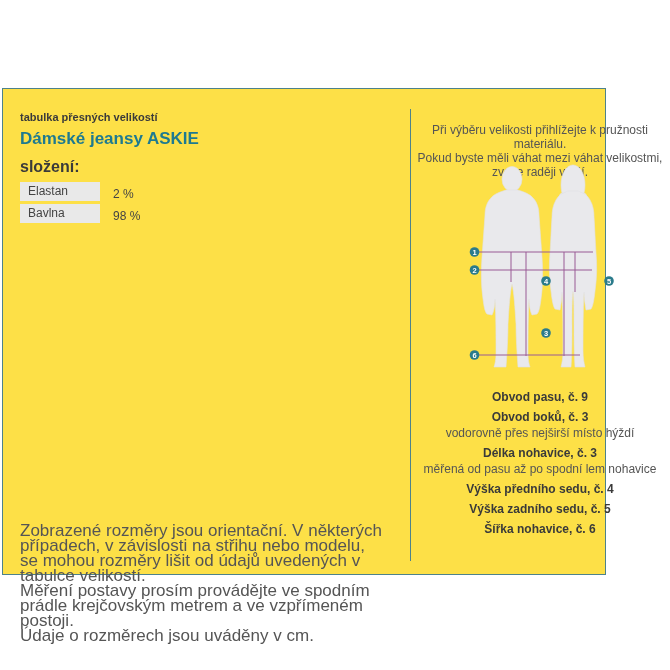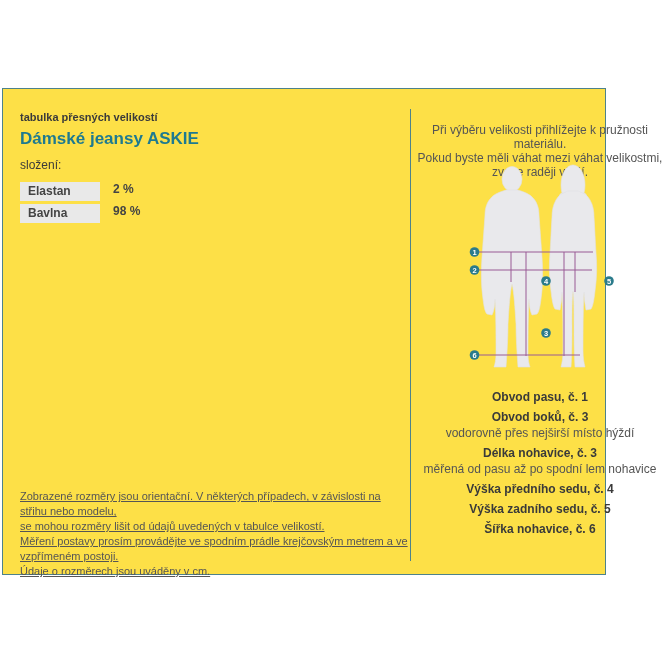--- a/index.html
+++ b/index.html
@@ -16,32 +16,32 @@
   .eyebrow {
     position:absolute; left:17px; top:22px;
     font-size:11px; font-weight:bold; color:#3a3a3a;
   }
   .title {
     position:absolute; left:17px; top:40px;
     font-size:17px; font-weight:bold; color:#1e7a90;
   }
   .comp-label {
     position:absolute; left:17px; top:69px;
-    font-size:12px; font-weight:normal; color:#3a3a3a;
+    font-size:16px; font-weight:bold; color:#3a3a3a;
   }
   .comp-table { position:absolute; left:17px; top:93px; width:220px; }
-  .comp-row { display:flex; align-items:flex-start; margin-bottom:3px; height:19px;font-weight:bold; }
+  .comp-row { display:flex; align-items:flex-end; margin-bottom:3px; height:19px; }
   .comp-cell-label {
     width:80px; height:19px; background:#e9e9e9; color:#444;
     font-size:12px; line-height:19px; padding-left:8px;
   }
   .comp-cell-value { margin-left:13px; font-size:12px; color:#444; }
   .notes {
-    position:absolute; left:17px; top:400px; width:390px;
-    font-size:11px; line-height:15px; color:#555;text-decoration:underline;
+    position:absolute; left:17px; top:434px; width:390px;
+    font-size:17px; line-height:15px; color:#555;
   }
   
   .divider {
     position:absolute; left:407px; top:20px; width:1px; height:452px;
     background:#4d828b;
   }
   
   .intro {
     position:absolute; left:410px; top:26px; width:254px;
     text-align:center; font-size:12px; line-height:14px; color:#555;margin-top:8px;
@@ -173,21 +173,21 @@
         </g>
         <g>
           <circle class="marker-dot" cx="19.5" cy="194" r="4.8"></circle>
           <text class="marker-num" x="19.5" y="196.7">6</text>
         </g>
       </svg>
     </div>
 
     <div class="measures">
       <div class="measure">
-        <div class="measure-name">Obvod pasu, č. 1</div>
+        <div class="measure-name">Obvod pasu, č. 9</div>
       </div>
       <div class="measure">
         <div class="measure-name">Obvod boků, č. 3</div>
         <div class="measure-desc">vodorovně přes nejširší místo hýždí</div>
       </div>
       <div class="measure">
         <div class="measure-name">Délka nohavice, č. 3</div>
         <div class="measure-desc">měřená od pasu až po spodní lem nohavice</div>
       </div>
       <div class="measure">

